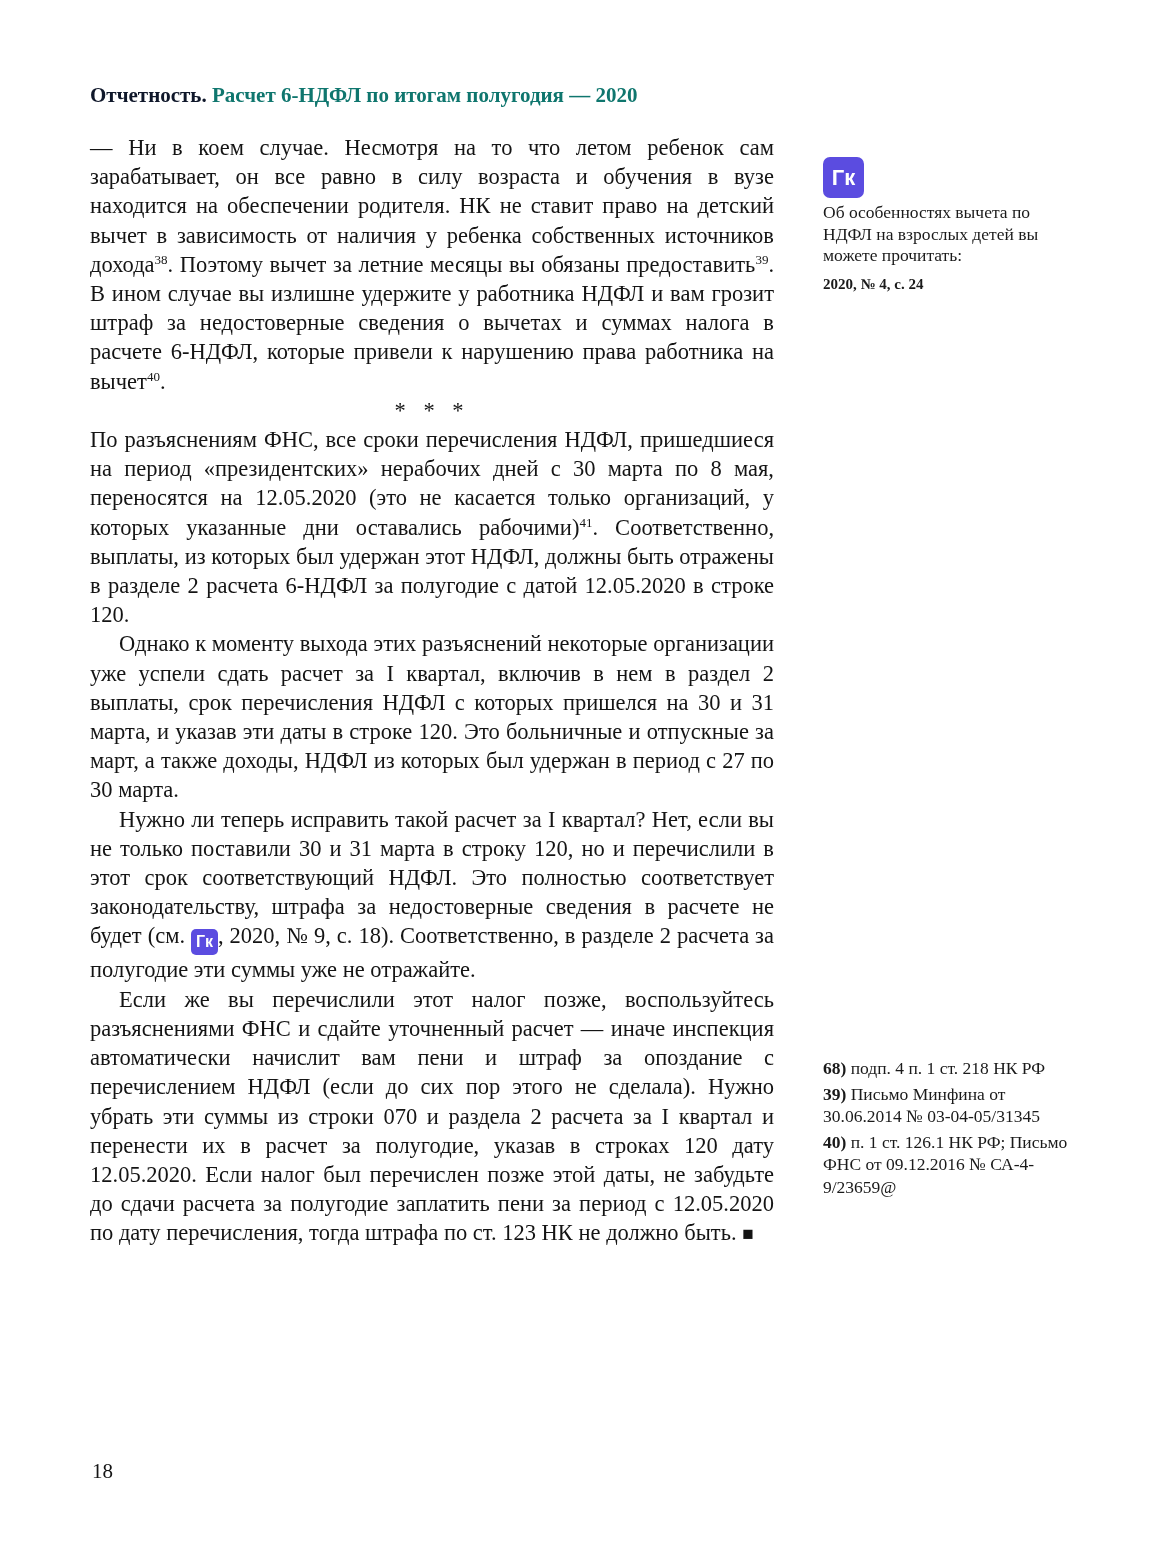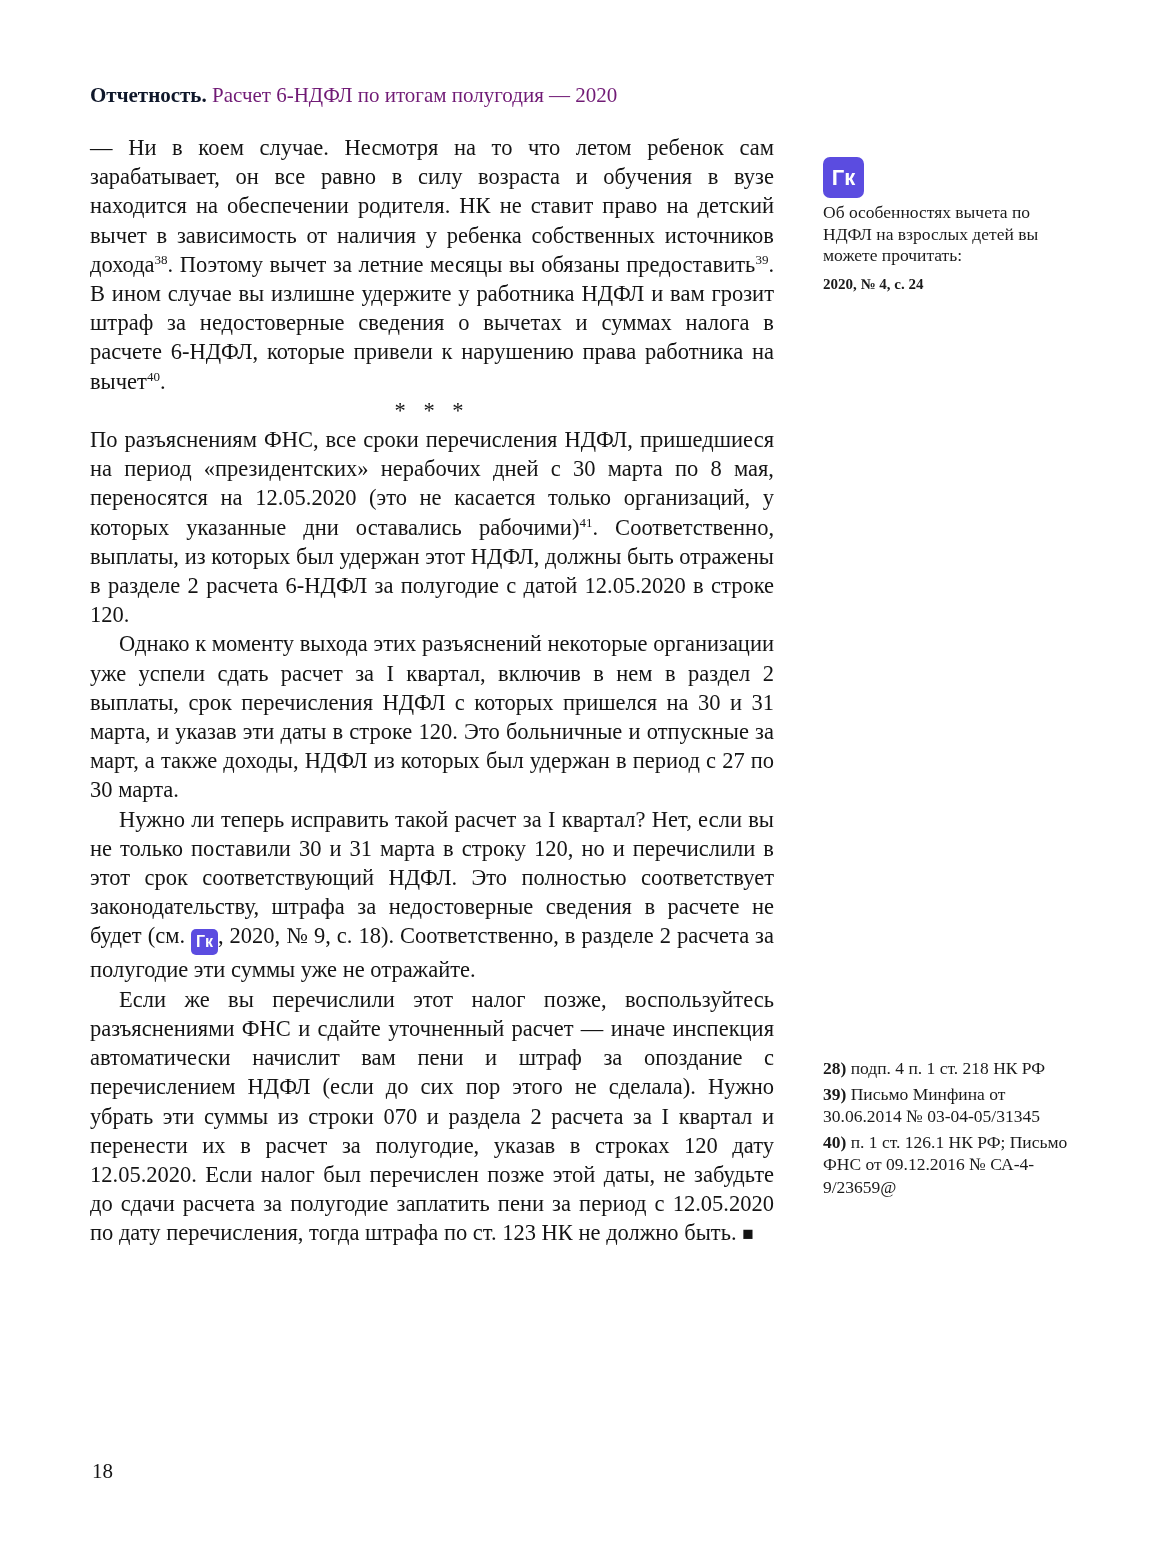--- a/index.html
+++ b/index.html
@@ -12,21 +12,21 @@
     overflow:hidden;
   }
   .page{position:absolute;inset:0;background:#ffffff;}
 
   
   .header{
     position:absolute;left:90px;top:83px;width:700px;
     font-size:21px;line-height:24px;white-space:nowrap;
   }
   .header .rubric{font-weight:bold;color:#0f172a;}
-  .header .title{color:#701a75;}
+  .header .title{color:#0f766e;font-weight:bold;}
 
   
   .main-col{
     position:absolute;left:90px;top:133px;width:684px;
     font-size:22.5px;line-height:29.2px;
     text-align:justify;color:#141414;
   }
   .main-col p{margin:0;}
   .main-col p.indent{text-indent:29px;}
   .separator{
@@ -97,20 +97,20 @@
     <p class="indent"><span>Если же вы перечислили этот налог позже, воспользуйтесь разъяснениями ФНС и сдайте уточненный расчет — иначе инспекция автоматически начислит вам пени и штраф за опоздание с перечислением НДФЛ (если до сих пор этого не сделала). Нужно убрать эти суммы из строки 070 и раздела 2 расчета за I квартал и перенести их в расчет за полугодие, указав в строках 120 дату 12.05.2020. Если налог был перечислен позже этой даты, не забудьте до сдачи расчета за полугодие заплатить пени за период с 12.05.2020 по дату перечисления,  тогда штрафа по ст. 123 НК не должно быть. </span><span class="end-marker">■</span></p>
   </div>
 
   <div class="sidebar">
     <div class="gk-icon">Гк</div>
     <div class="sidebar-note">Об особенностях вычета по НДФЛ на взрослых детей вы можете прочитать:</div>
     <div class="sidebar-ref">2020, № 4, с. 24</div>
   </div>
 
   <div class="footnotes">
-    <p class="footnote"><span class="fn-num">28)</span> <span>подп. 4 п. 1 ст. 218 НК РФ</span></p>
+    <p class="footnote"><span class="fn-num">68)</span> <span>подп. 4 п. 1 ст. 218 НК РФ</span></p>
     <p class="footnote"><span class="fn-num">39)</span> <span>Письмо Минфина от 30.06.2014 № 03-04-05/31345</span></p>
     <p class="footnote"><span class="fn-num">40)</span> <span>п. 1 ст. 126.1 НК РФ; Письмо ФНС от 09.12.2016 № СА-4-9/23659@</span></p>
   </div>
 
   <div class="page-number">18</div>
 
 </div>
 
 </body></html>

